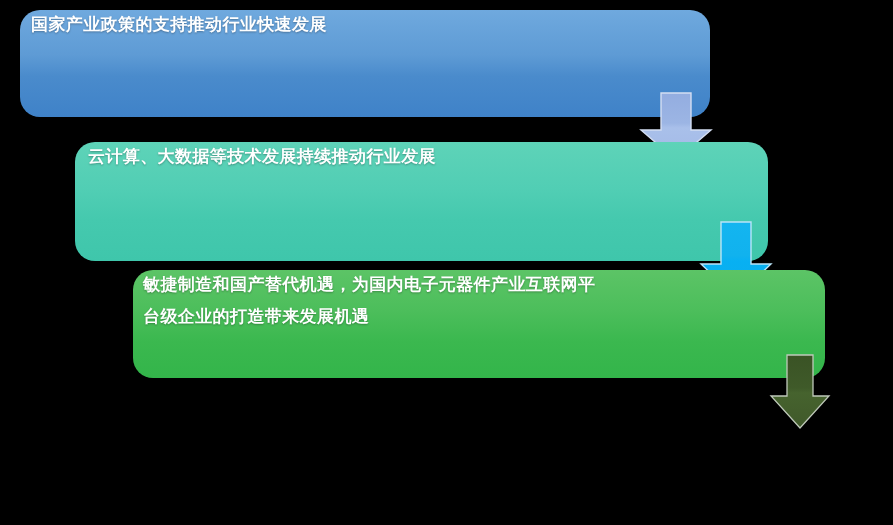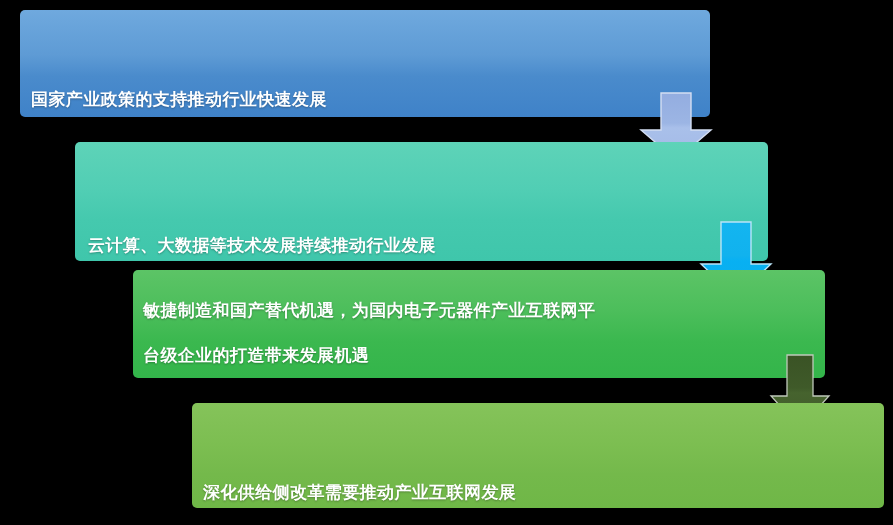--- a/index.html
+++ b/index.html
@@ -16,24 +16,25 @@
   #stage {
     position: relative;
     width: 893px;
     height: 525px;
     background: #000000;
   }
 
   
   .band {
     position: absolute;
-    border-radius: 5px;
+    border-radius: 20px;
     box-sizing: border-box;
     display: flex;
-    align-items: flex-end;
+    align-items: flex-start;
+    font-family: Liberation Mono, monospace;
   }
   .band-text {
     color: #ffffff;
     font-size: 17px;
     font-weight: bold;
     line-height: 31px;
     letter-spacing: 0.4px;
     white-space: pre-line;
     text-shadow: 0 1px 2px rgba(0,0,0,0.30);
   }
@@ -55,21 +56,21 @@
     padding-left: 13px;
   }
 
   
   #band-manufacture {
     left: 133px; top: 270px;
     width: 692px; height: 108px;
     background: linear-gradient(180deg, #5CC466 0%, #4CBE5B 38%, #3BB84F 66%, #33B54A 100%);
     padding-left: 10px;
   }
-  #band-manufacture .band-text { line-height: 45px; margin-top: 27px; }
+  #band-manufacture .band-text { line-height: 32px; }
 
   
   #band-supply {
     left: 192px; top: 403px;
     width: 692px; height: 105px;
     background: linear-gradient(180deg, #85C35A 0%, #7CBE51 40%, #74B94B 68%, #6FB747 100%);
     padding-left: 11px;
   }
 
   
@@ -135,17 +136,14 @@
           <stop offset="0%" stop-color="#3A5325"></stop>
           <stop offset="45%" stop-color="#3F5A29"></stop>
           <stop offset="52%" stop-color="#46632E"></stop>
           <stop offset="100%" stop-color="#40592A"></stop>
         </linearGradient>
       </defs>
       <polygon points="18,1 44,1 44,42 60,42 31,74 2,42 18,42" fill="url(#gradArrow3)" stroke="#BFC9BA" stroke-width="1.3"></polygon>
     </svg>
   </div>
 
-  <div class="band" id="band-supply">
-    <div class="band-text">深化供给侧改革需要推动产业互联网发展</div>
-  </div>
 
 </div>
 
 </body></html>

